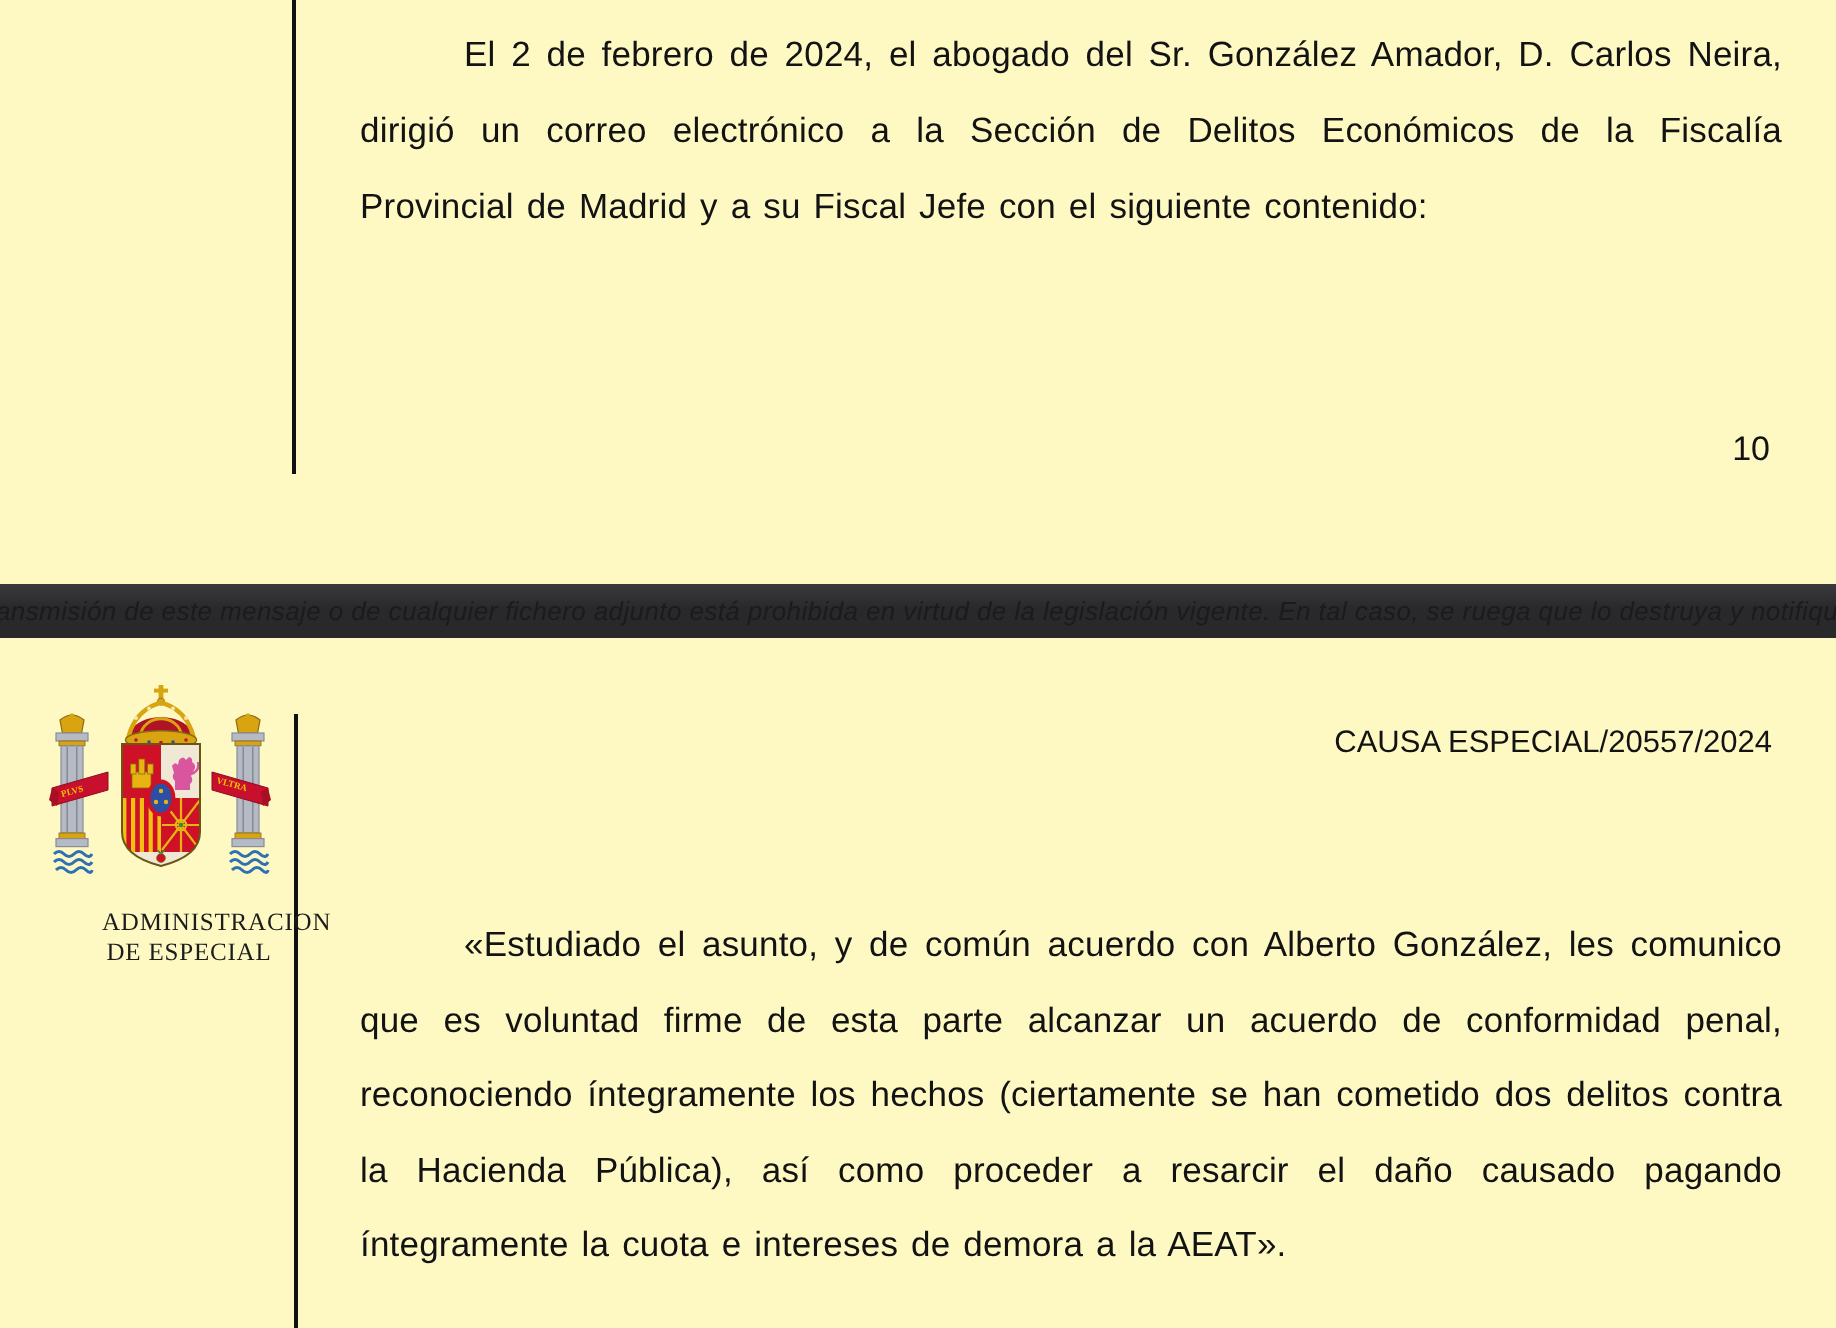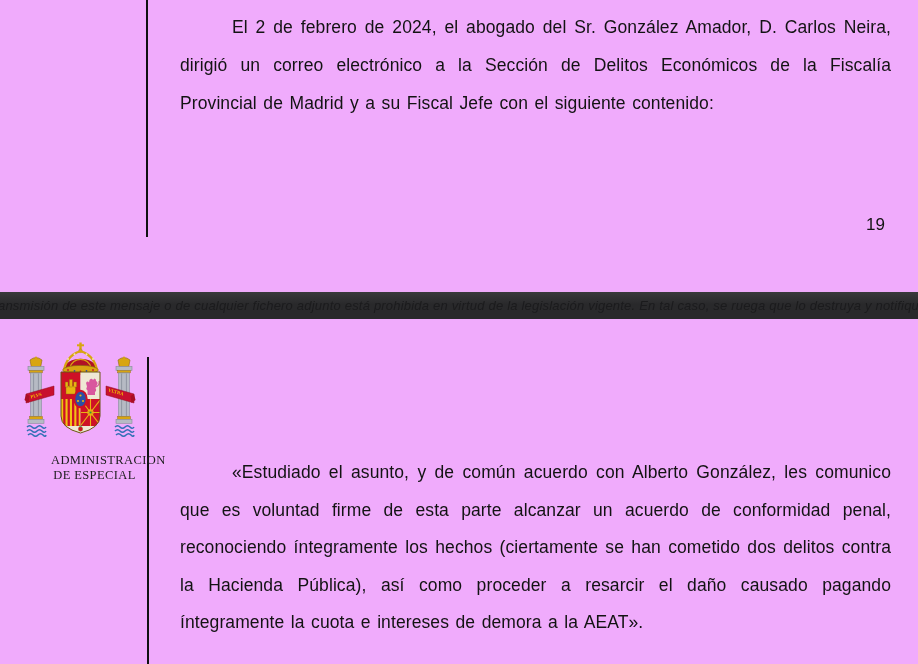--- a/index.html
+++ b/index.html
@@ -1,19 +1,19 @@
 <!DOCTYPE html>
 <html><head>
 <meta charset="utf-8">
 <style>
   html,body{margin:0;padding:0;background:#ffffff;}
   .screen{
     position:relative;
     width:918px;height:664px;
-    background:#f0abfc;
+    background:#fef9c3;
     overflow:hidden;
     font-family:"Liberation Sans", sans-serif;
     color:#131313;
   }
   
   .margin-rule-top{
     position:absolute;left:146px;top:0;width:2px;height:237px;
     background:#111;
   }
   .body-para{
@@ -66,21 +66,21 @@
   }
   .para-bottom{top:454px;line-height:37.5px;}
 </style>
 </head>
 <body>
 
 <div class="screen">
 
   <div class="margin-rule-top"></div>
   <p class="body-para para-top">El 2 de febrero de 2024, el abogado del Sr. González Amador, D. Carlos Neira, dirigió un correo electrónico a la Sección de Delitos Económicos de la Fiscalía Provincial de Madrid y a su Fiscal Jefe con el siguiente contenido:</p>
-  <div class="page-number">19</div>
+  <div class="page-number">10</div>
 
   <div class="band">
     <span class="band-text">ansmisión de este mensaje o de cualquier fichero adjunto está prohibida en virtud de la legislación vigente. En tal caso, se ruega que lo destruya y notifique el error a la</span>
   </div>
 
   <div class="margin-rule-bottom"></div>
 
   <div class="emblem-block">
     <svg width="112" height="104" viewBox="0 0 112 104" xmlns="http://www.w3.org/2000/svg">
       <defs>
@@ -196,16 +196,17 @@
         <circle cx="54" cy="59" r="1.1" fill="#e8b412"></circle>
         <circle cx="59" cy="59" r="1.1" fill="#e8b412"></circle>
       </g>
     </svg>
     <div class="emblem-caption">
       <div>ADMINISTRACION</div>
       <div>DE ESPECIAL</div>
     </div>
   </div>
 
+  <div class="case-ref">CAUSA ESPECIAL/20557/2024</div>
 
   <p class="body-para para-bottom">«Estudiado el asunto, y de común acuerdo con Alberto González, les comunico que es voluntad firme de esta parte alcanzar un acuerdo de conformidad penal, reconociendo íntegramente los hechos (ciertamente se han cometido dos delitos contra la Hacienda Pública), así como proceder a resarcir el daño causado pagando íntegramente la cuota e intereses de demora a la AEAT».</p>
 
 </div>
 
 </body></html>

